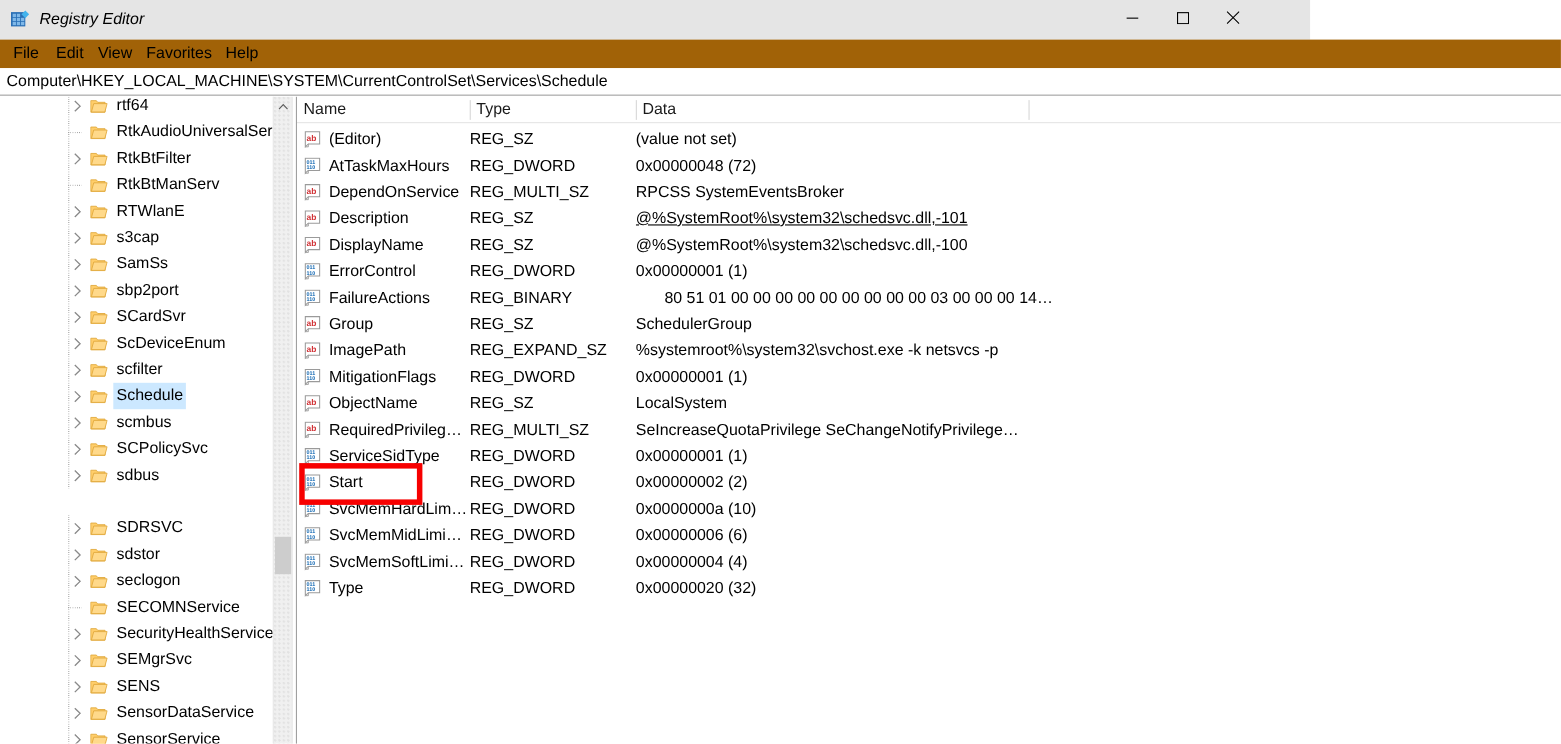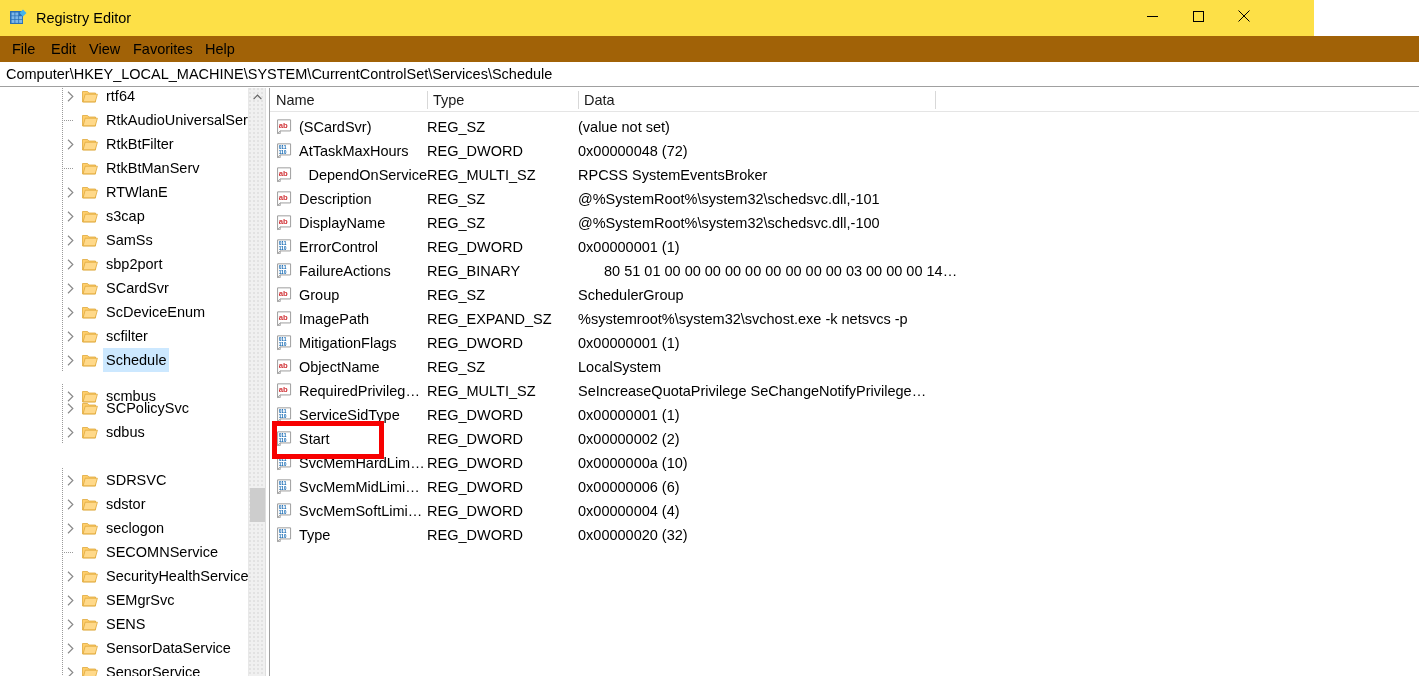--- a/index.html
+++ b/index.html
@@ -7,22 +7,23 @@
     margin: 0; padding: 0;
     width: 1419px; height: 676px;
     overflow: hidden;
     background: #ffffff;
     font-family: "Liberation Sans", sans-serif;
     -webkit-font-smoothing: antialiased;
   }
 
   
   #titlebar {
-    position: absolute; left: 0; top: 0; width: 1314px; height: 36px;
-    background: #fde047;
+    position: absolute; left: 0; top: 0; width: 1191px; height: 36px;
+    background: #e5e5e5;
+    font-style: italic;
   }
   #app-icon {
     position: absolute; left: 8px; top: 8px; width: 20px; height: 20px;
   }
   #title-text {
     position: absolute; left: 36px; top: 8px;
     font-size: 14.5px; color: #000000; line-height: 20px;
     white-space: nowrap;
   }
   .wbtn {
@@ -350,21 +351,21 @@
         <svg width="7" height="11" viewBox="0 0 7 11">
           <path d="M1,0.8 L5.8,5.5 L1,10.2" stroke="#8a8a8a" stroke-width="1.2" fill="none"></path>
         </svg>
       </span>
       <span class="tree-folder"><svg width="16" height="14" viewBox="0 0 16 14">
           <path d="M0.5,2.5 L0.5,13 L13.5,13 L13.5,4 L6.8,4 L5.6,2.5 Z" fill="#ffce6b" stroke="#e0a93c" stroke-width="0.8"></path>
           <path d="M3.2,5.2 L15.4,5.2 L13.3,12.8 L1.1,12.8 Z" fill="#ffd98a" stroke="#e0a93c" stroke-width="0.8"></path>
         </svg></span>
       <span class="tree-label">Schedule</span>
     </div>
-    <div class="tree-row" style="top: 296px;">
+    <div class="tree-row" style="top: 284px;">
       <span class="tree-guide"></span>
       <span class="tree-chevron">
         <svg width="7" height="11" viewBox="0 0 7 11">
           <path d="M1,0.8 L5.8,5.5 L1,10.2" stroke="#8a8a8a" stroke-width="1.2" fill="none"></path>
         </svg>
       </span>
       <span class="tree-folder"><svg width="16" height="14" viewBox="0 0 16 14">
           <path d="M0.5,2.5 L0.5,13 L13.5,13 L13.5,4 L6.8,4 L5.6,2.5 Z" fill="#ffce6b" stroke="#e0a93c" stroke-width="0.8"></path>
           <path d="M3.2,5.2 L15.4,5.2 L13.3,12.8 L1.1,12.8 Z" fill="#ffd98a" stroke="#e0a93c" stroke-width="0.8"></path>
         </svg></span>
@@ -531,54 +532,54 @@
       <div class="col-sep" style="left: 308px;"></div>
       <div class="col-sep" style="left: 665px;"></div>
     </div>
 
 <div class="list-row" style="top: 27px;">
       <span class="val-icon"><svg width="17" height="16" viewBox="0 0 15 15">
           <path d="M1,0.8 L13.2,0.8 L13.2,11.2 L3.6,11.2 L1,13.6 Z" fill="#ffffff" stroke="#9a9a9a" stroke-width="0.9"></path>
           <path d="M3.6,11.2 L3.6,13.6 L1,13.6 Z" fill="#ededed" stroke="#9a9a9a" stroke-width="0.7"></path>
           <text x="2.1" y="8.4" font-family="Liberation Sans, sans-serif" font-size="7.2" font-weight="bold" fill="#d13438">ab</text>
         </svg></span>
-      <span class="cell cell-name" style="width: 128px;">(SCardSvr)</span>
+      <span class="cell cell-name" style="width: 128px;">(Editor)</span>
       <span class="cell cell-type" style="width: 148px;">REG_SZ</span>
       <span class="cell cell-data" style="width: 830px;">(value not set)</span>
     </div>
     <div class="list-row" style="top: 51px;">
       <span class="val-icon"><svg width="17" height="16" viewBox="0 0 15 15">
           <path d="M1,0.8 L13.2,0.8 L13.2,11.2 L3.6,11.2 L1,13.6 Z" fill="#ffffff" stroke="#9a9a9a" stroke-width="0.9"></path>
           <path d="M3.6,11.2 L3.6,13.6 L1,13.6 Z" fill="#ededed" stroke="#9a9a9a" stroke-width="0.7"></path>
           <text x="2.0" y="5.6" font-family="Liberation Sans, sans-serif" font-size="4.6" font-weight="bold" fill="#0b63b0">011</text>
           <text x="2.0" y="10.0" font-family="Liberation Sans, sans-serif" font-size="4.6" font-weight="bold" fill="#0b63b0">110</text>
         </svg></span>
       <span class="cell cell-name" style="width: 128px;">AtTaskMaxHours</span>
       <span class="cell cell-type" style="width: 148px;">REG_DWORD</span>
       <span class="cell cell-data" style="width: 830px;">0x00000048 (72)</span>
     </div>
     <div class="list-row" style="top: 75px;">
       <span class="val-icon"><svg width="17" height="16" viewBox="0 0 15 15">
           <path d="M1,0.8 L13.2,0.8 L13.2,11.2 L3.6,11.2 L1,13.6 Z" fill="#ffffff" stroke="#9a9a9a" stroke-width="0.9"></path>
           <path d="M3.6,11.2 L3.6,13.6 L1,13.6 Z" fill="#ededed" stroke="#9a9a9a" stroke-width="0.7"></path>
           <text x="2.1" y="8.4" font-family="Liberation Sans, sans-serif" font-size="7.2" font-weight="bold" fill="#d13438">ab</text>
         </svg></span>
-      <span class="cell cell-name" style="width: 128px; text-align: right;">DependOnService</span>
+      <span class="cell cell-name" style="width: 128px;">DependOnService</span>
       <span class="cell cell-type" style="width: 148px;">REG_MULTI_SZ</span>
       <span class="cell cell-data" style="width: 830px;">RPCSS SystemEventsBroker</span>
     </div>
     <div class="list-row" style="top: 99px;">
       <span class="val-icon"><svg width="17" height="16" viewBox="0 0 15 15">
           <path d="M1,0.8 L13.2,0.8 L13.2,11.2 L3.6,11.2 L1,13.6 Z" fill="#ffffff" stroke="#9a9a9a" stroke-width="0.9"></path>
           <path d="M3.6,11.2 L3.6,13.6 L1,13.6 Z" fill="#ededed" stroke="#9a9a9a" stroke-width="0.7"></path>
           <text x="2.1" y="8.4" font-family="Liberation Sans, sans-serif" font-size="7.2" font-weight="bold" fill="#d13438">ab</text>
         </svg></span>
       <span class="cell cell-name" style="width: 128px;">Description</span>
       <span class="cell cell-type" style="width: 148px;">REG_SZ</span>
-      <span class="cell cell-data" style="width: 830px;">@%SystemRoot%\system32\schedsvc.dll,-101</span>
+      <span class="cell cell-data" style="width: 830px; text-decoration: underline;">@%SystemRoot%\system32\schedsvc.dll,-101</span>
     </div>
     <div class="list-row" style="top: 123px;">
       <span class="val-icon"><svg width="17" height="16" viewBox="0 0 15 15">
           <path d="M1,0.8 L13.2,0.8 L13.2,11.2 L3.6,11.2 L1,13.6 Z" fill="#ffffff" stroke="#9a9a9a" stroke-width="0.9"></path>
           <path d="M3.6,11.2 L3.6,13.6 L1,13.6 Z" fill="#ededed" stroke="#9a9a9a" stroke-width="0.7"></path>
           <text x="2.1" y="8.4" font-family="Liberation Sans, sans-serif" font-size="7.2" font-weight="bold" fill="#d13438">ab</text>
         </svg></span>
       <span class="cell cell-name" style="width: 128px;">DisplayName</span>
       <span class="cell cell-type" style="width: 148px;">REG_SZ</span>
       <span class="cell cell-data" style="width: 830px;">@%SystemRoot%\system32\schedsvc.dll,-100</span>

